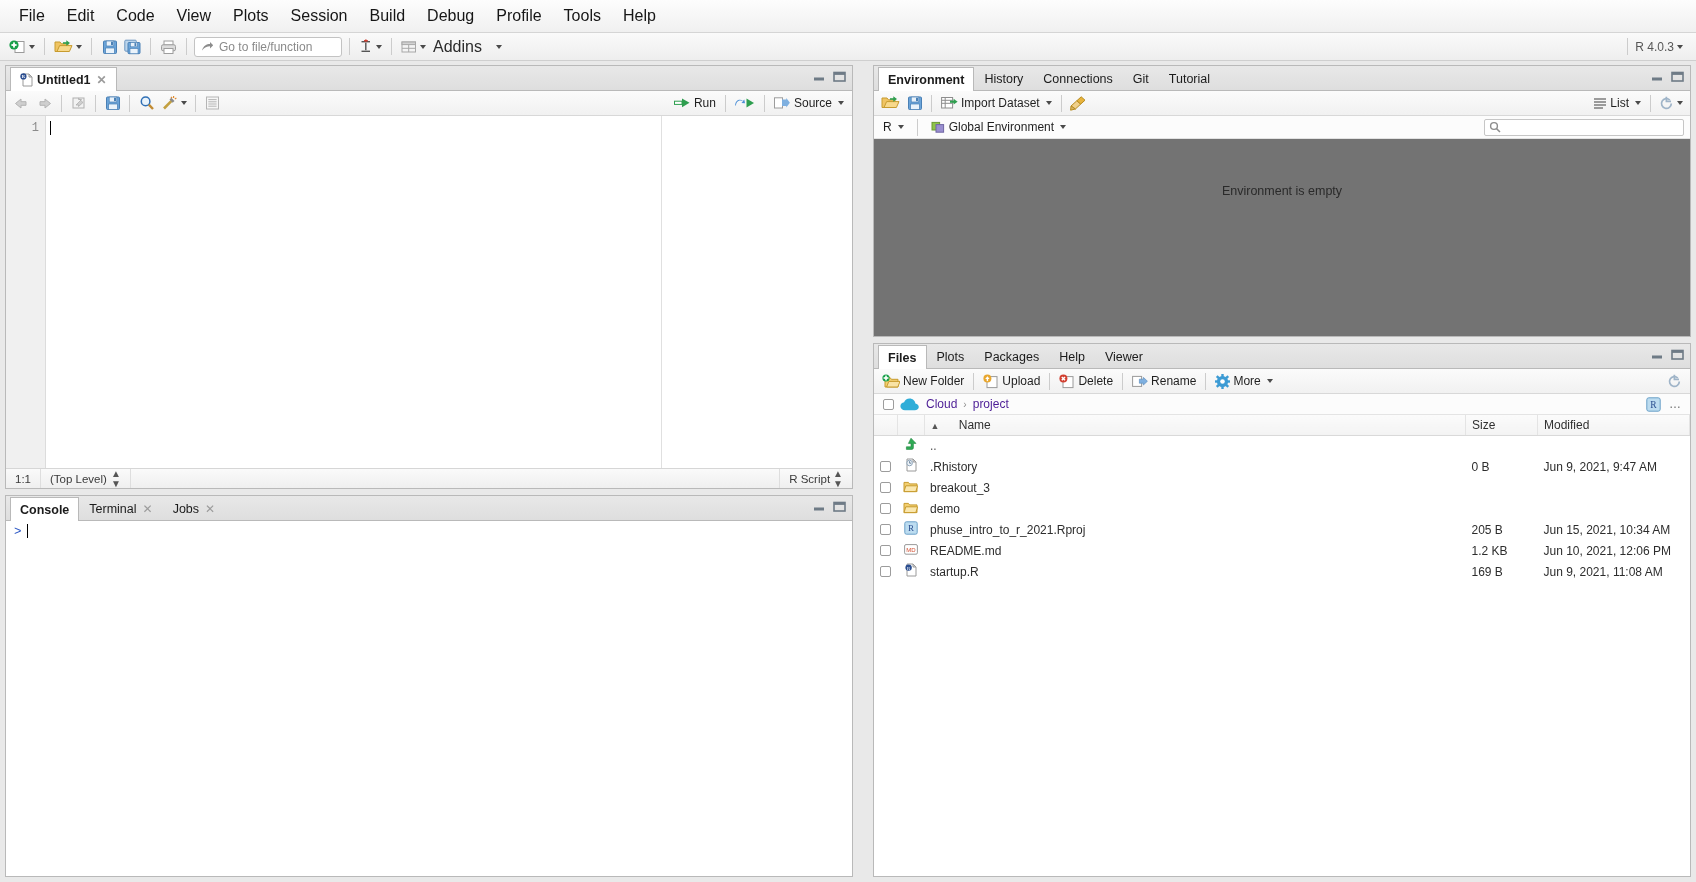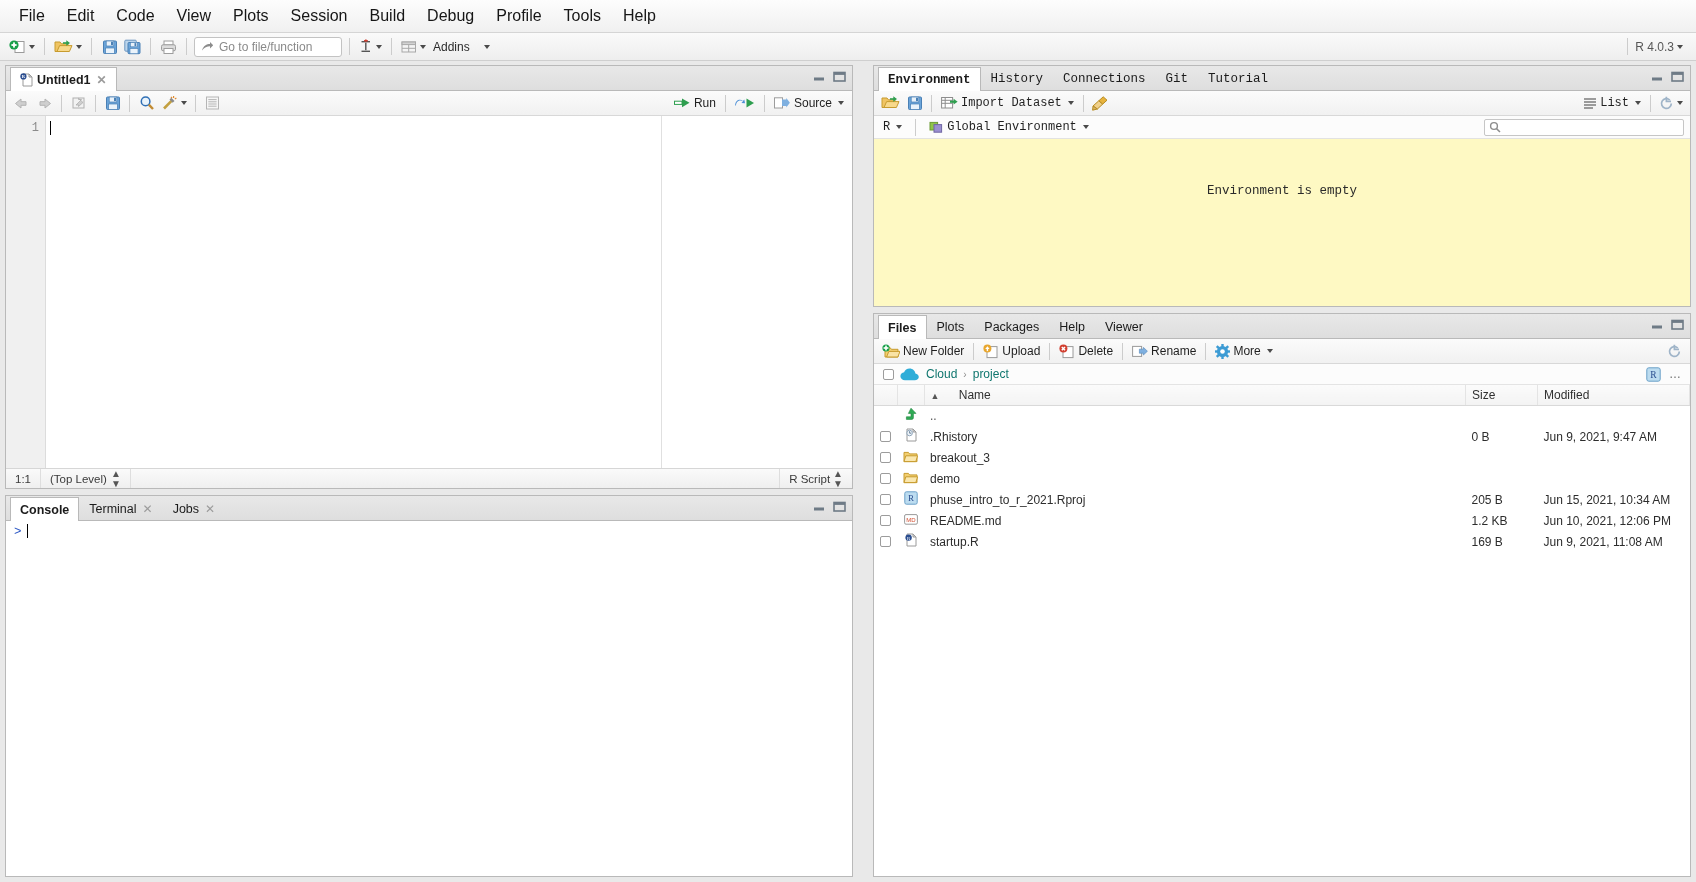--- a/index.html
+++ b/index.html
@@ -69,21 +69,21 @@
     gap: 5px;
     width: 148px; height: 20px;
     background: #fff;
     border: 1px solid #c3c3c3;
     border-radius: 3px;
     padding: 0 6px;
     color: #8a8a8a;
     font-size: 12px;
     overflow: hidden; white-space: nowrap;
   }
-  .addins-label { font-size: 12px; color: #2b2b2b; padding: 0 3px; }
+  .addins-label { font-size: 16px; color: #2b2b2b; padding: 0 3px; }
   .tb-spacer { flex: 1; }
   .rversion {
     font-size: 12px; color: #575757;
     display: flex; align-items: center;
     padding-right: 6px;
   }
 
   
   .workspace {
     flex: 1;
@@ -261,35 +261,35 @@
     background: #fff;
     display: flex; align-items: center;
     padding: 0 4px;
   }
   .env-empty {
     flex: 1;
     display: flex; align-items: flex-start; justify-content: center;
     padding-top: 45px;
     color: #2a2a2a;
     font-size: 12.5px;
-    background: #fef9c3;
+    background: #737373;
   }
 
   
   .breadcrumb {
     height: 21px;
     display: flex; align-items: center;
     gap: 6px;
     padding: 0 9px;
     border-bottom: 1px solid #e4e4e4;
     background: #fcfcfc;
     font-size: 12px;
     flex-shrink: 0;
   }
-  .crumb { color: #0f766e; cursor: default; }
+  .crumb { color: #4c1d95; cursor: default; }
   .crumb-sep { color: #8d8d8d; font-size: 10px; }
   .bc-right { margin-left: auto; display: flex; align-items: center; gap: 8px; }
 
   table.files {
     width: 100%;
     border-collapse: collapse;
     font-size: 12px;
   }
   table.files th {
     font-weight: normal;
@@ -643,21 +643,21 @@
 
 
         <div class="console-body">
           <span class="prompt">&gt;</span><span></span><span class="caret-bar"></span>
         </div>
       </div>
     </div>
 
     <div class="col col-right">
 
-      <div class="pane" style="height:242px;font-family:Liberation Mono, monospace;">
+      <div class="pane" style="height:272px;">
         <div class="tabstrip">
           <div class="tab active">
             <span>Environment</span>
           </div>
           <div class="tab">
             <span>History</span>
           </div>
           <div class="tab">
             <span>Connections</span>
           </div>

